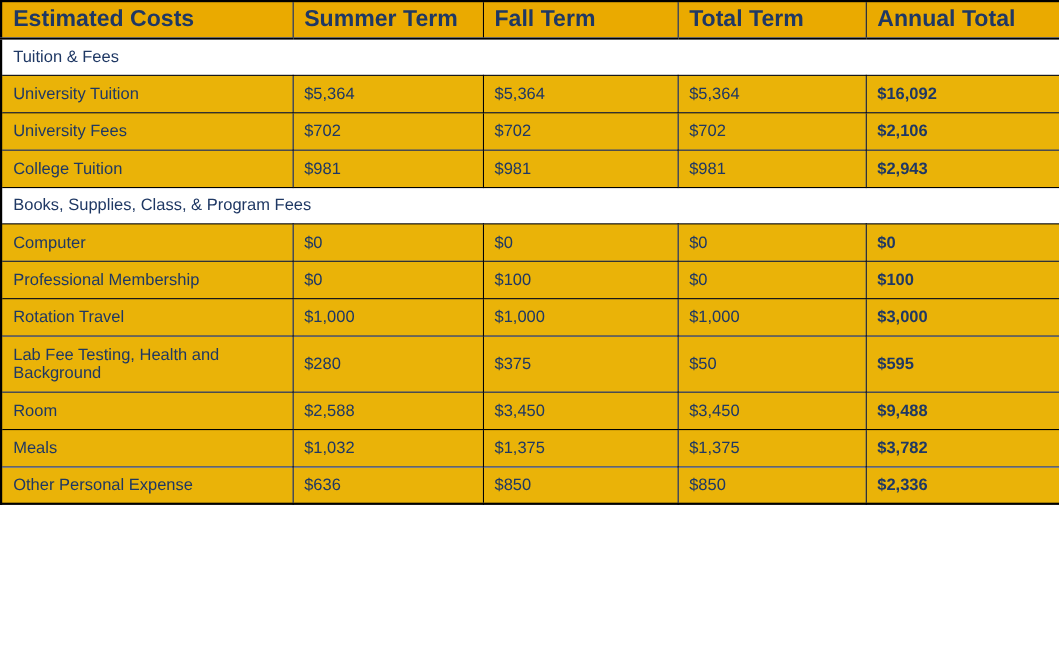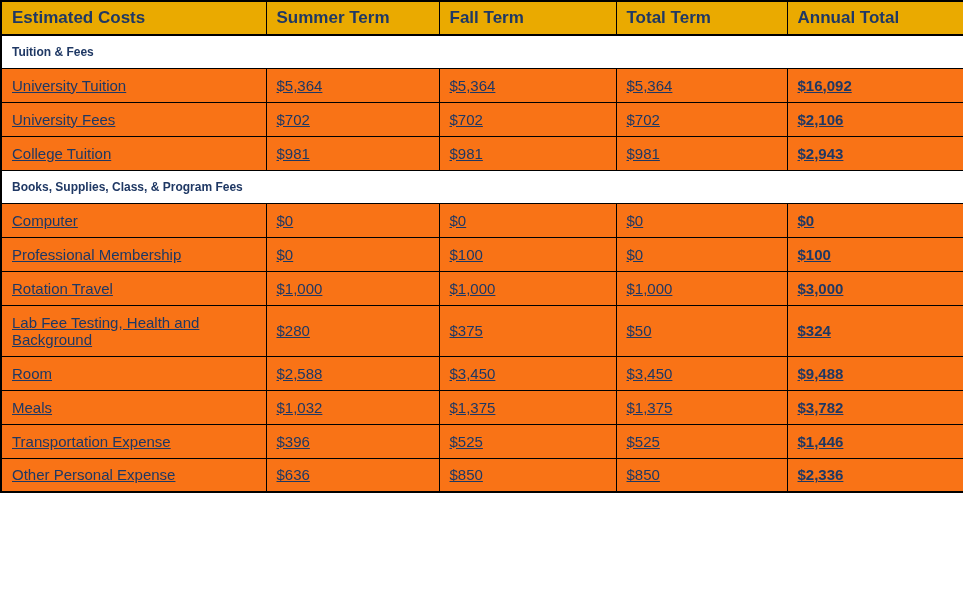--- a/index.html
+++ b/index.html
@@ -33,36 +33,35 @@
     vertical-align: middle;
     color: #1F3864;
     font-size: 15px;
     padding: 2px 8px 2px 10px;
     text-align: left;
     overflow: hidden;
   }
   tr.header-row th {
     background: #EAAA00;
     font-weight: bold;
-    font-size: 17px;
+    font-size: 21px;
     height: 34px;
     border-bottom: 2px solid #000000;
     margin-top: 23px;
   }
   tr.section-row td {
-    font-weight: bold;
-    font-size: 12px;
+    font-weight: normal;
+    font-size: 15px;
     height: 33px;
     background: #ffffff;
   }
   tr.data-row td {
     height: 34px;
-    background: #f97316;
+    background: #eab308;
     font-weight: normal;
-    text-decoration: underline;
   }
   tr.data-row td.total-cell {
     font-weight: bold;
   }
   tr.data-row.tall td {
     height: 51px;
   }
 </style>
 </head>
 <body>
@@ -133,44 +132,37 @@
           <td>$1,000</td>
           <td>$1,000</td>
           <td>$1,000</td>
           <td class="total-cell">$3,000</td>
         </tr>
         <tr class="data-row tall">
           <td>Lab Fee Testing, Health and Background</td>
           <td>$280</td>
           <td>$375</td>
           <td>$50</td>
-          <td class="total-cell">$324</td>
+          <td class="total-cell">$595</td>
         </tr>
         <tr class="data-row">
           <td>Room</td>
           <td>$2,588</td>
           <td>$3,450</td>
           <td>$3,450</td>
           <td class="total-cell">$9,488</td>
         </tr>
         <tr class="data-row">
           <td>Meals</td>
           <td>$1,032</td>
           <td>$1,375</td>
           <td>$1,375</td>
           <td class="total-cell">$3,782</td>
         </tr>
         <tr class="data-row">
-          <td>Transportation Expense</td>
-          <td>$396</td>
-          <td>$525</td>
-          <td>$525</td>
-          <td class="total-cell">$1,446</td>
-        </tr>
-        <tr class="data-row">
           <td>Other Personal Expense</td>
           <td>$636</td>
           <td>$850</td>
           <td>$850</td>
           <td class="total-cell">$2,336</td>
         </tr>
       </tbody>
   </table>
 </div>
 

